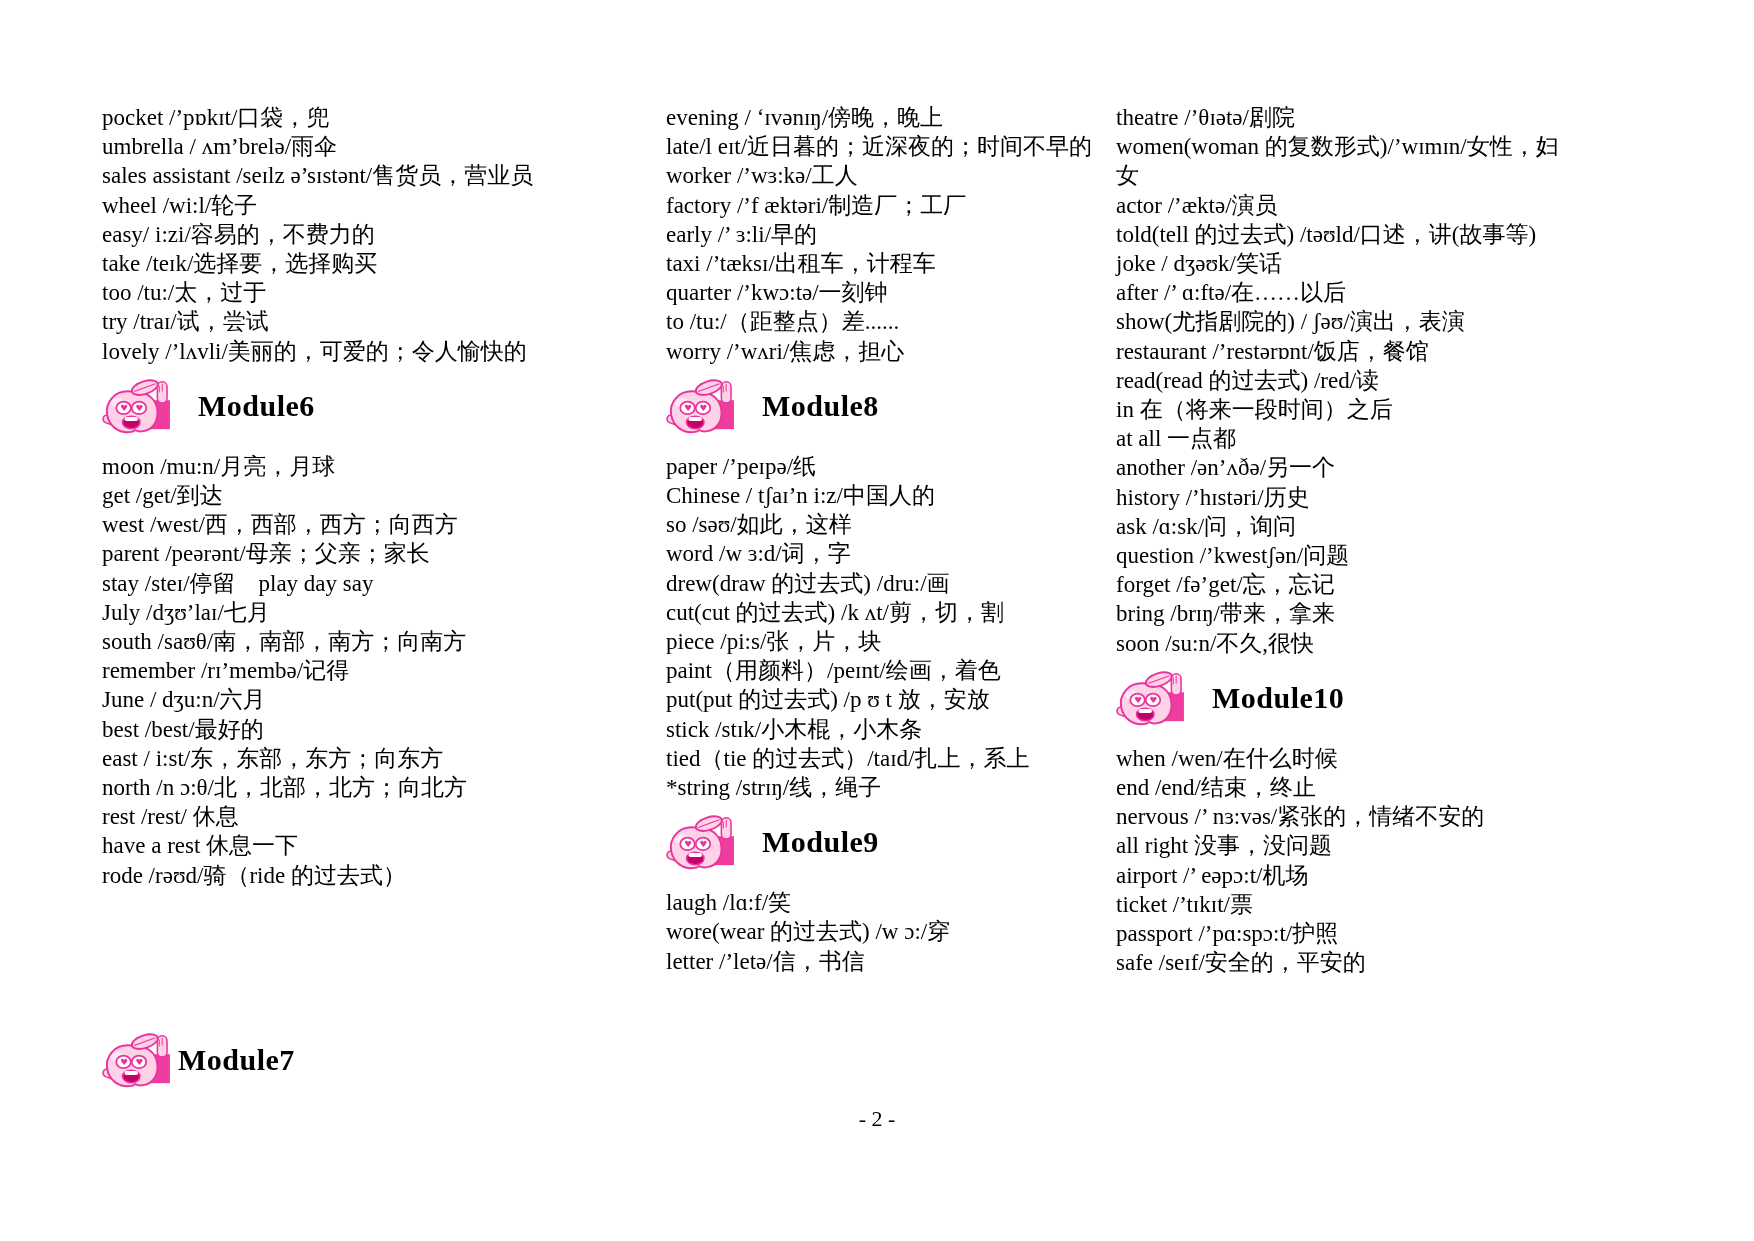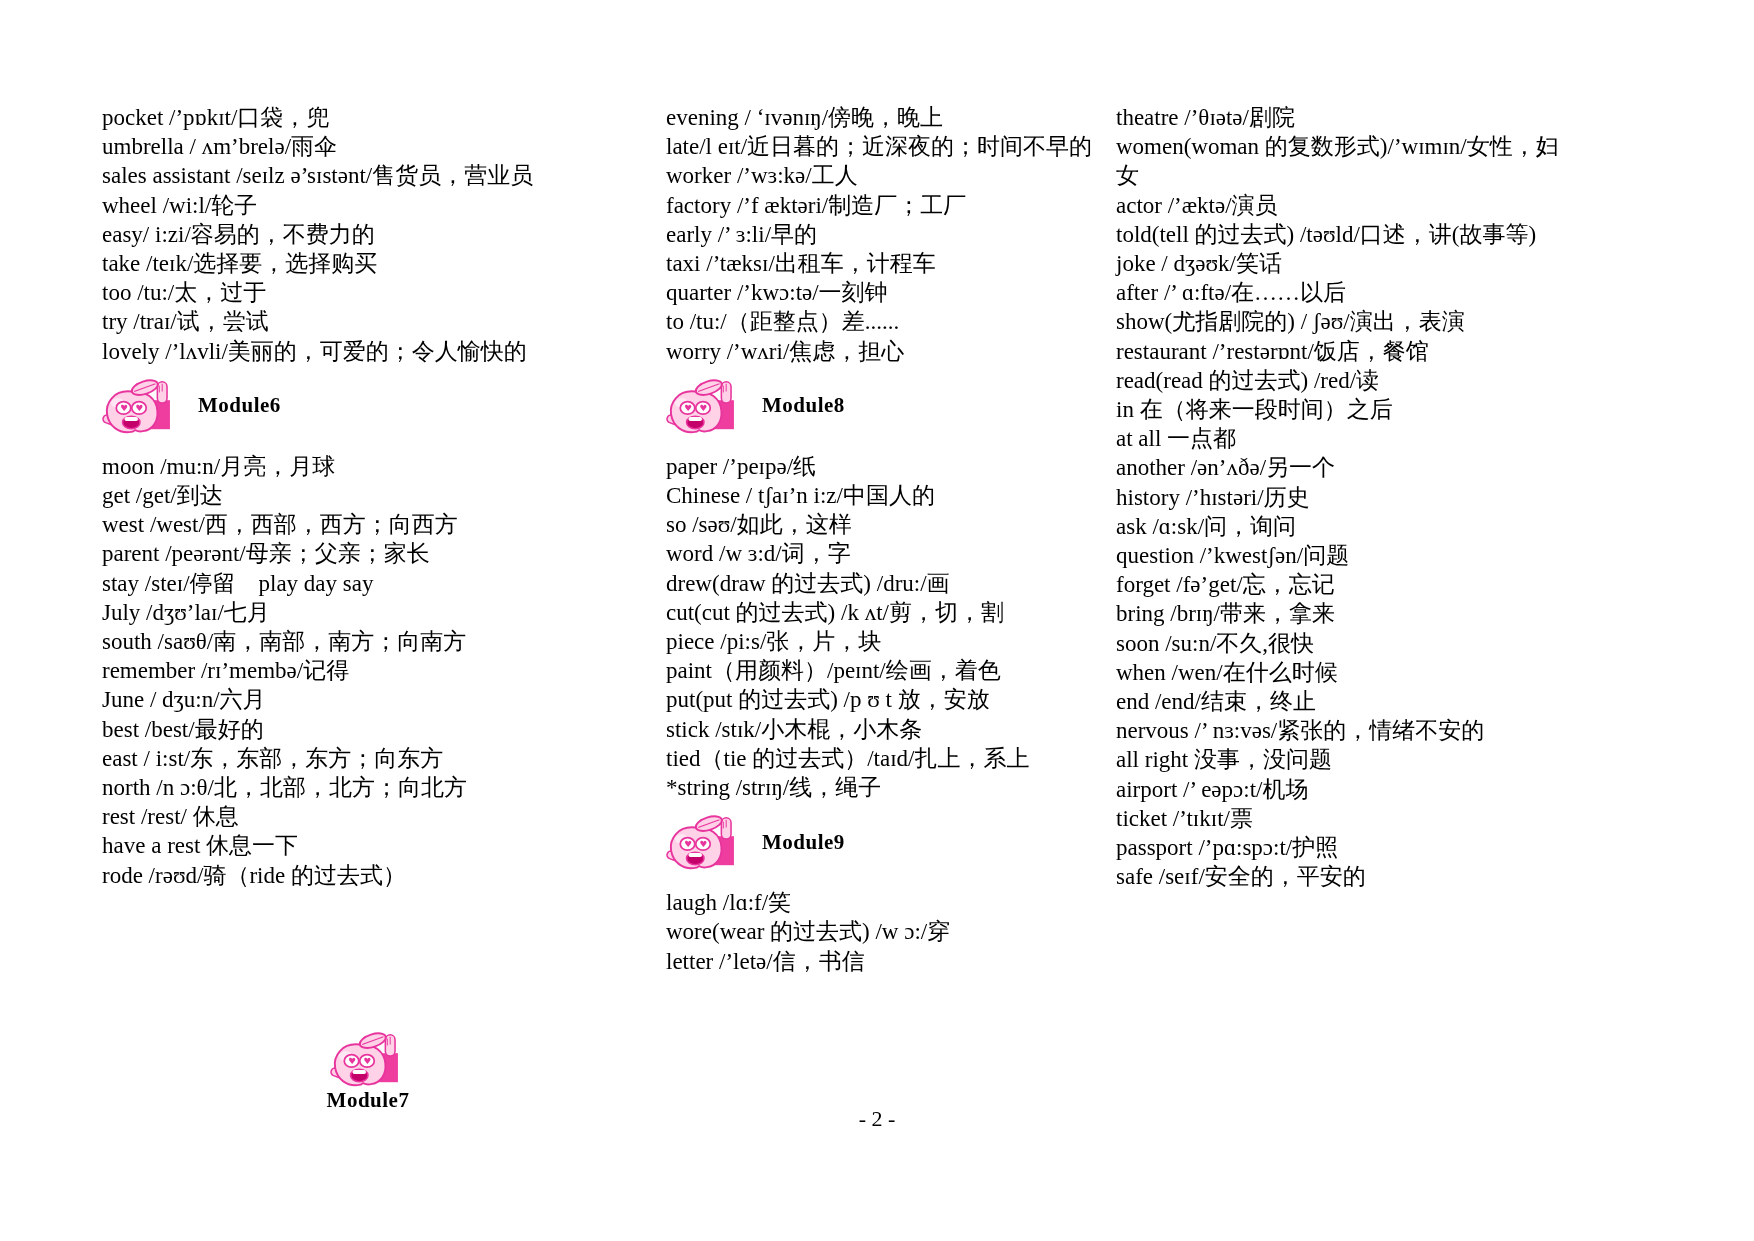--- a/index.html
+++ b/index.html
@@ -13,21 +13,21 @@
   .col-2{left:666px;width:530px;}
   .col-3{left:1116px;width:540px;}
   .line{
     font-size:23px;line-height:29.2px;white-space:pre;
   }
   .heading{
     height:60px;margin:10px 0 16px 0;display:flex;align-items:center;
   }
   .heading .apple{width:74px;height:58px;flex:0 0 auto;}
   .hlabel{
-    font-weight:bold;font-size:21px;margin-left:22px;letter-spacing:.5px;
+    font-weight:bold;font-size:30px;margin-left:22px;letter-spacing:.5px;
   }
   .heading.inline .hlabel{margin-left:2px;}
   .pageno{
     position:absolute;left:0;right:0;top:1106px;text-align:center;
     font-size:22px;
   }
   .svgdefs{position:absolute;width:0;height:0;overflow:hidden;}
 </style>
 </head>
 <body>
@@ -93,21 +93,21 @@
         <div class="line">south /saʊθ/南，南部，南方；向南方</div>
         <div class="line">remember /rɪ’membə/记得</div>
         <div class="line">June / dʒu:n/六月</div>
         <div class="line">best /best/最好的</div>
         <div class="line">east / i:st/东，东部，东方；向东方</div>
         <div class="line">north /n ɔ:θ/北，北部，北方；向北方</div>
         <div class="line">rest /rest/ 休息</div>
         <div class="line">have a rest 休息一下</div>
         <div class="line">rode /rəʊd/骑（ride 的过去式）</div>
       </div>
-      <div class="heading inline" style="margin-top: 140px; flex-direction: column;">
+      <div class="heading inline" style="margin-top: 140px;">
         <svg class="apple" viewBox="0 0 76 60">
           <use href="#apple-icon-def" xlink:href="#apple-icon-def"></use>
         </svg>
         <span class="hlabel">Module7</span>
       </div>
     </div>
     <div class="col col-2">
       <div class="block">
         <div class="line">evening / ‘ɪvənɪŋ/傍晚，晚上</div>
         <div class="line">late/l eɪt/近日暮的；近深夜的；时间不早的</div>
@@ -166,20 +166,26 @@
         <div class="line">in 在（将来一段时间）之后</div>
         <div class="line">at all 一点都</div>
         <div class="line">another /ən’ʌðə/另一个</div>
         <div class="line">history /’hɪstəri/历史</div>
         <div class="line">ask /ɑ:sk/问，询问</div>
         <div class="line">question /’kwestʃən/问题</div>
         <div class="line">forget /fə’get/忘，忘记</div>
         <div class="line">bring /brɪŋ/带来，拿来</div>
         <div class="line">soon /su:n/不久,很快</div>
       </div>
+      <div class="heading">
+        <svg class="apple" viewBox="0 0 76 60">
+          <use href="#apple-icon-def" xlink:href="#apple-icon-def"></use>
+        </svg>
+        <span class="hlabel">Module10</span>
+      </div>
       <div class="block">
         <div class="line">when /wen/在什么时候</div>
         <div class="line">end /end/结束，终止</div>
         <div class="line">nervous /’ nɜ:vəs/紧张的，情绪不安的</div>
         <div class="line">all right 没事，没问题</div>
         <div class="line">airport /’ eəpɔ:t/机场</div>
         <div class="line">ticket /’tɪkɪt/票</div>
         <div class="line">passport /’pɑ:spɔ:t/护照</div>
         <div class="line">safe /seɪf/安全的，平安的</div>
       </div>

